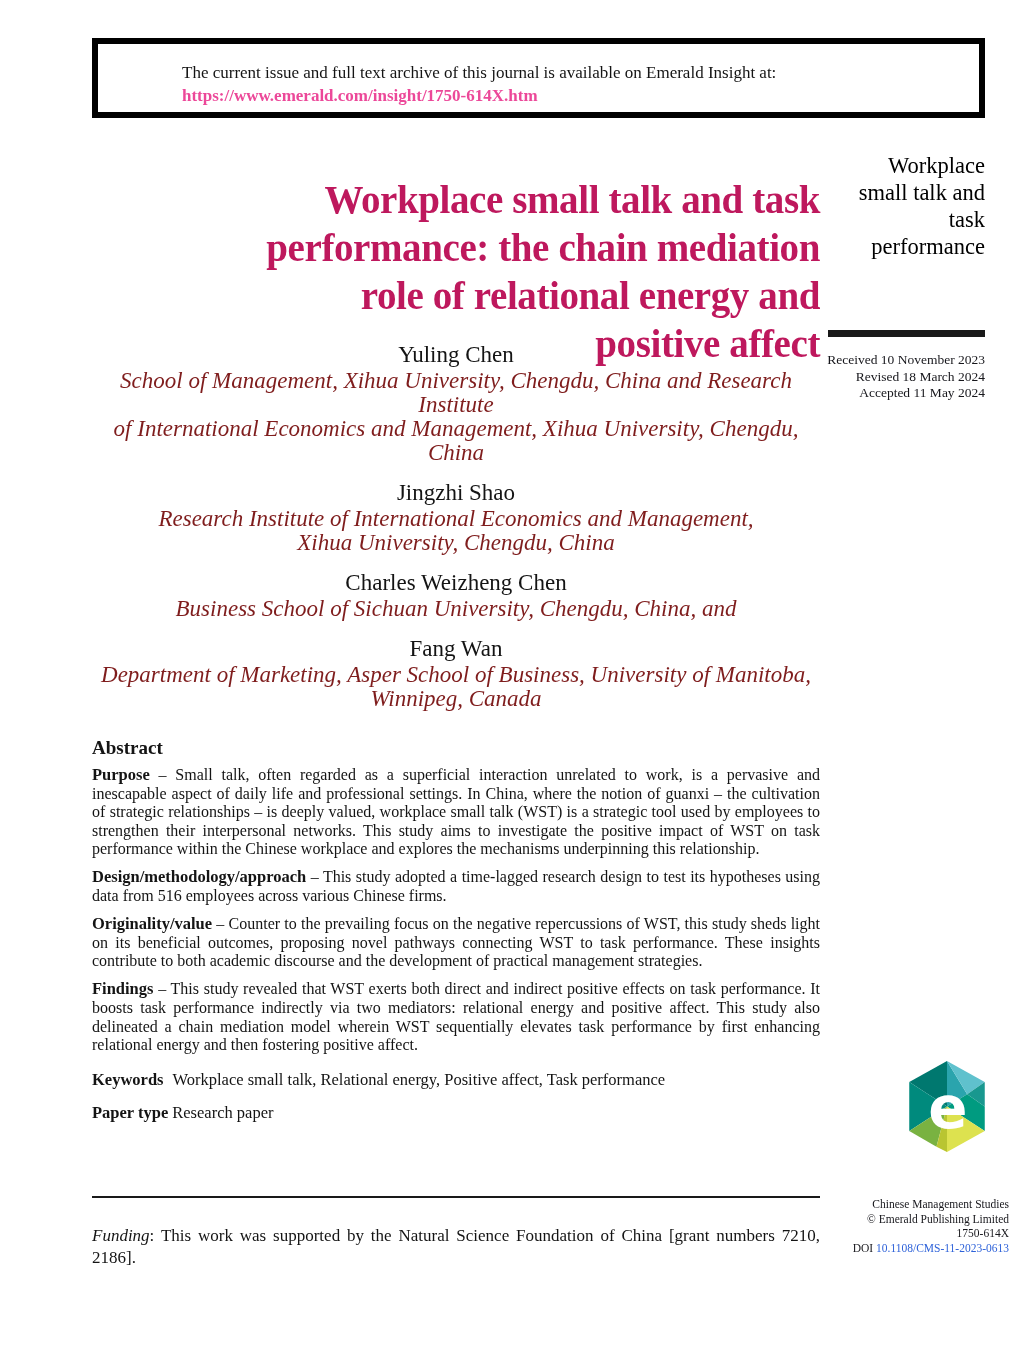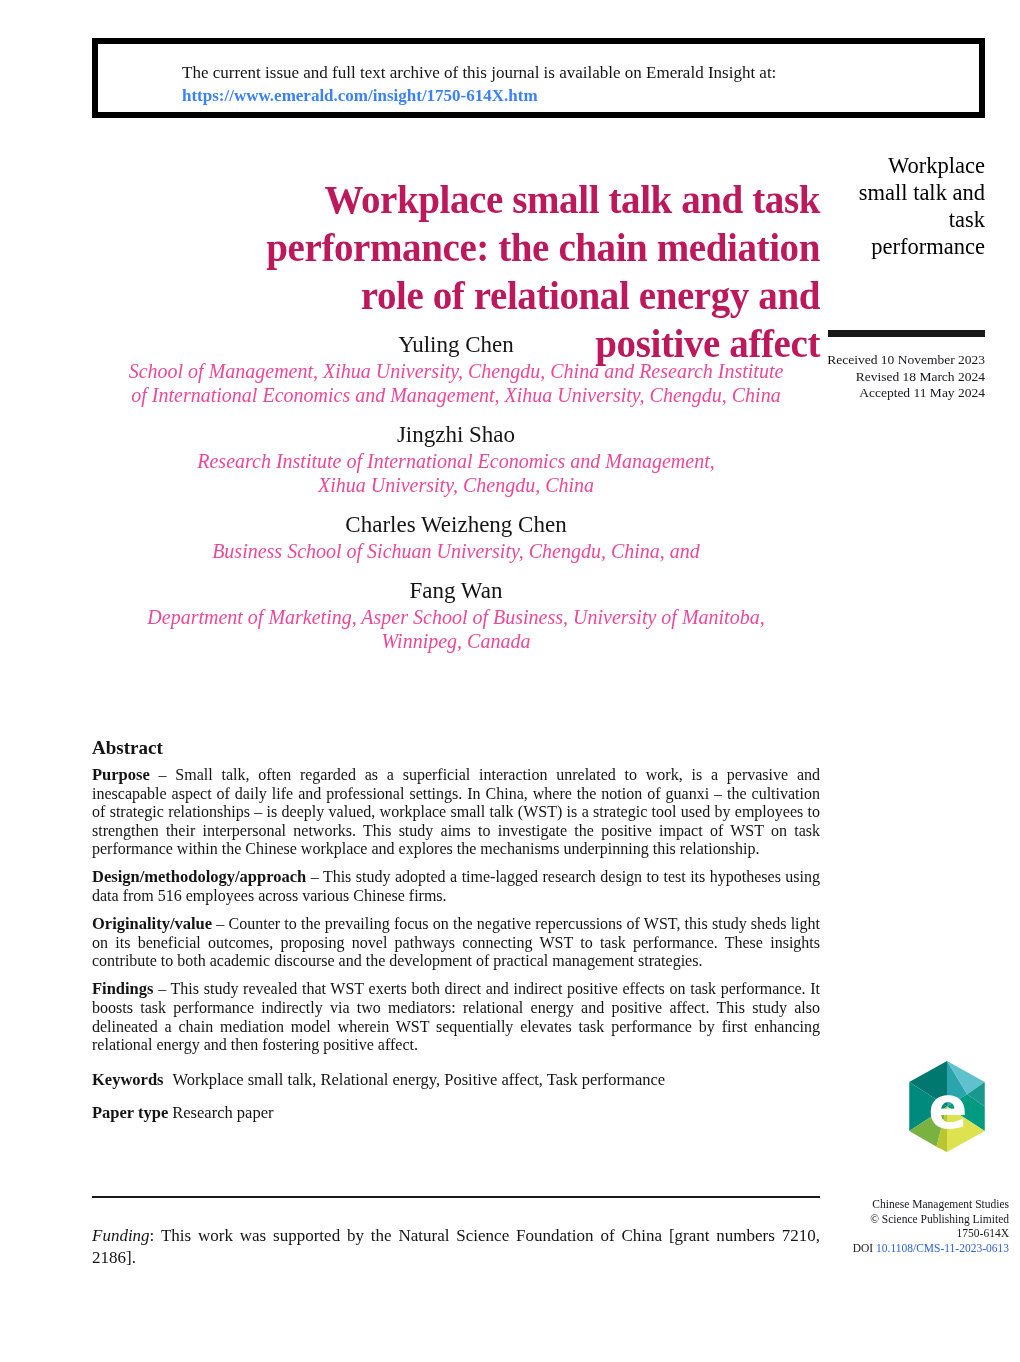--- a/index.html
+++ b/index.html
@@ -9,45 +9,45 @@
     -webkit-font-smoothing:antialiased;
   }
   .prelines{white-space:pre-line;}
 
   
   .archive-box{
     position:absolute;left:92px;top:38px;width:893px;height:80px;
     border:6px solid #000000;box-sizing:border-box;
     padding:17px 10px 0 84px;font-size:17px;line-height:23px;
   }
-  .archive-url{color:#3b82f6;font-weight:bold;text-decoration:none;display:inline-block;}
+  .archive-url{color:#ec4899;font-weight:bold;text-decoration:none;display:inline-block;}
 
   
   .running-head{
     position:absolute;left:815px;top:152px;width:170px;
     text-align:right;font-size:22.5px;line-height:27px;color:#000000;
   }
   .side-rule{
     position:absolute;left:828px;top:330px;width:157px;height:7px;background:#191919;
   }
   .dates{
     position:absolute;left:790px;top:352px;width:195px;
     text-align:right;font-size:13.5px;line-height:16.5px;color:#17171c;
   }
 
   
   .article-title{
     position:absolute;left:92px;top:150px;width:728px;
     text-align:right;font-weight:bold;font-size:39px;line-height:48px;
     letter-spacing:-0.4px;color:#be185d;
   }
-  .authors{position:absolute;left:92px;top:330px;width:728px;text-align:center;}
+  .authors{position:absolute;left:92px;top:340px;width:728px;text-align:center;}
   .author-name{font-size:23px;line-height:29px;margin-top:13px;font-weight:normal;}
   .author-name.first{margin-top:0;}
-  .author-affil{font-size:20px;font-style:italic;line-height:24px;color:#ec4899;}
+  .author-affil{font-size:23px;font-style:italic;line-height:24px;color:#7f1d1d;}
 
   
   .abstract{position:absolute;left:92px;top:737px;width:728px;}
   .abstract-heading{font-size:19px;font-weight:bold;margin:0 0 7px 0;}
   .abs-para{font-size:16px;line-height:18.6px;text-align:justify;margin:0 0 9.5px 0;}
   .abs-label{font-weight:bold;font-size:16.5px;}
   .kw-line{font-size:16.5px;margin-top:15px;}
   .kw-label{font-weight:bold;margin-right:9px;}
   .pt-line{font-size:16.5px;margin-top:13px;}
   .pt-label{font-weight:bold;margin-right:4px;}
@@ -146,16 +146,16 @@
     <polygon points="73,39 93,53 93,81 50,53" fill="#009b80"></polygon>
     <polygon points="7,81 38,99 50,53" fill="#79b241"></polygon>
     <polygon points="38,99 50,105 50,53" fill="#b9c531"></polygon>
     <polygon points="50,105 93,81 50,53" fill="#dde24f"></polygon>
     <text x="51" y="77" font-size="66" font-weight="bold" fill="#ffffff" text-anchor="middle" font-family="DejaVu Sans, sans-serif">e</text>
   </svg>
 </div>
 
 <div class="journal-info">
   <div>Chinese Management Studies</div>
-  <div>© Science Publishing Limited</div>
+  <div>© Emerald Publishing Limited</div>
   <div>1750-614X</div>
   <div><span>DOI</span> <a class="doi-link" href="#">10.1108/CMS-11-2023-0613</a></div>
 </div>
 
 </body></html>

